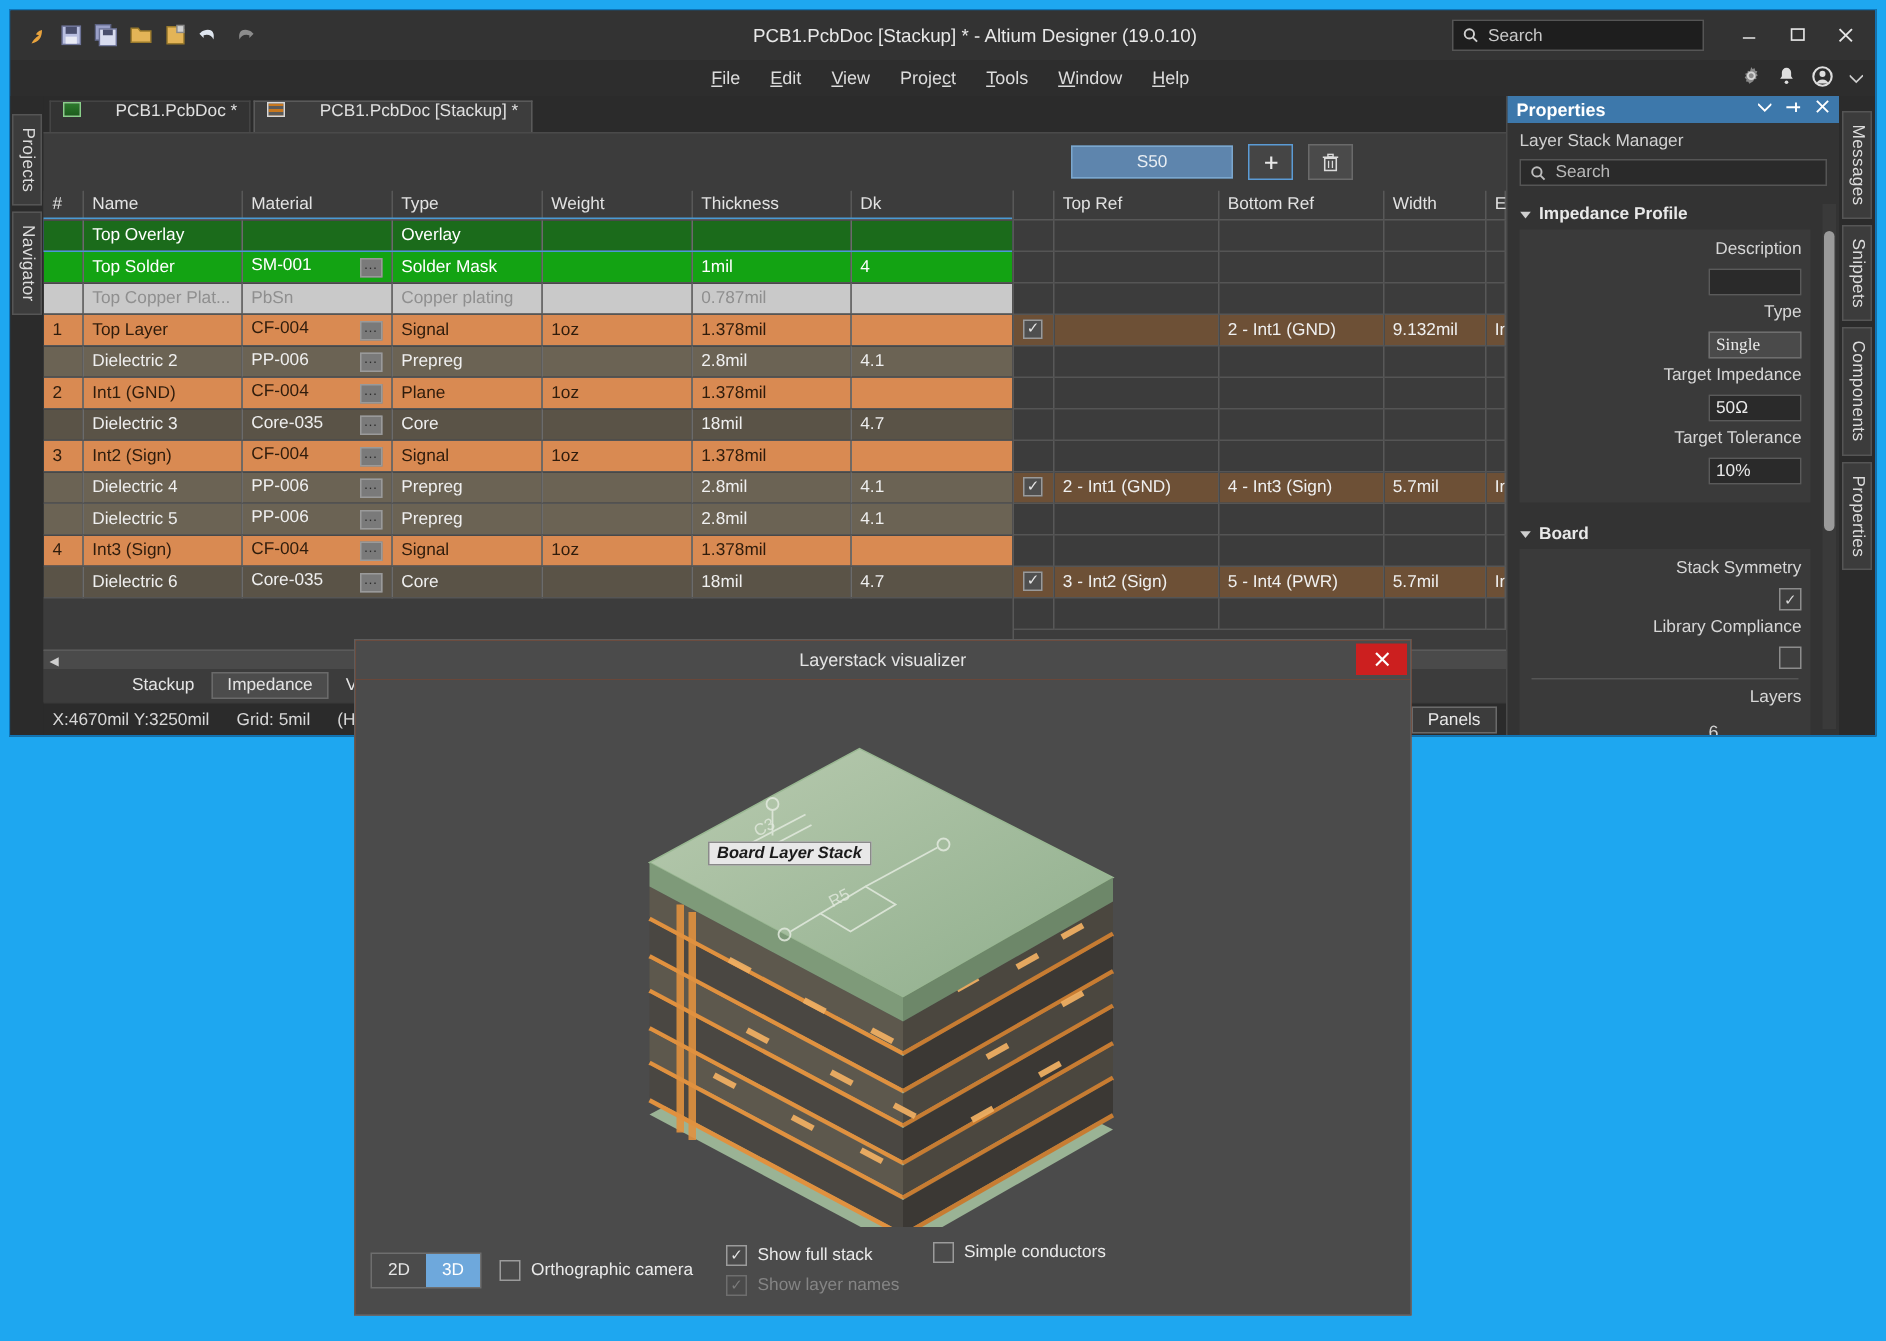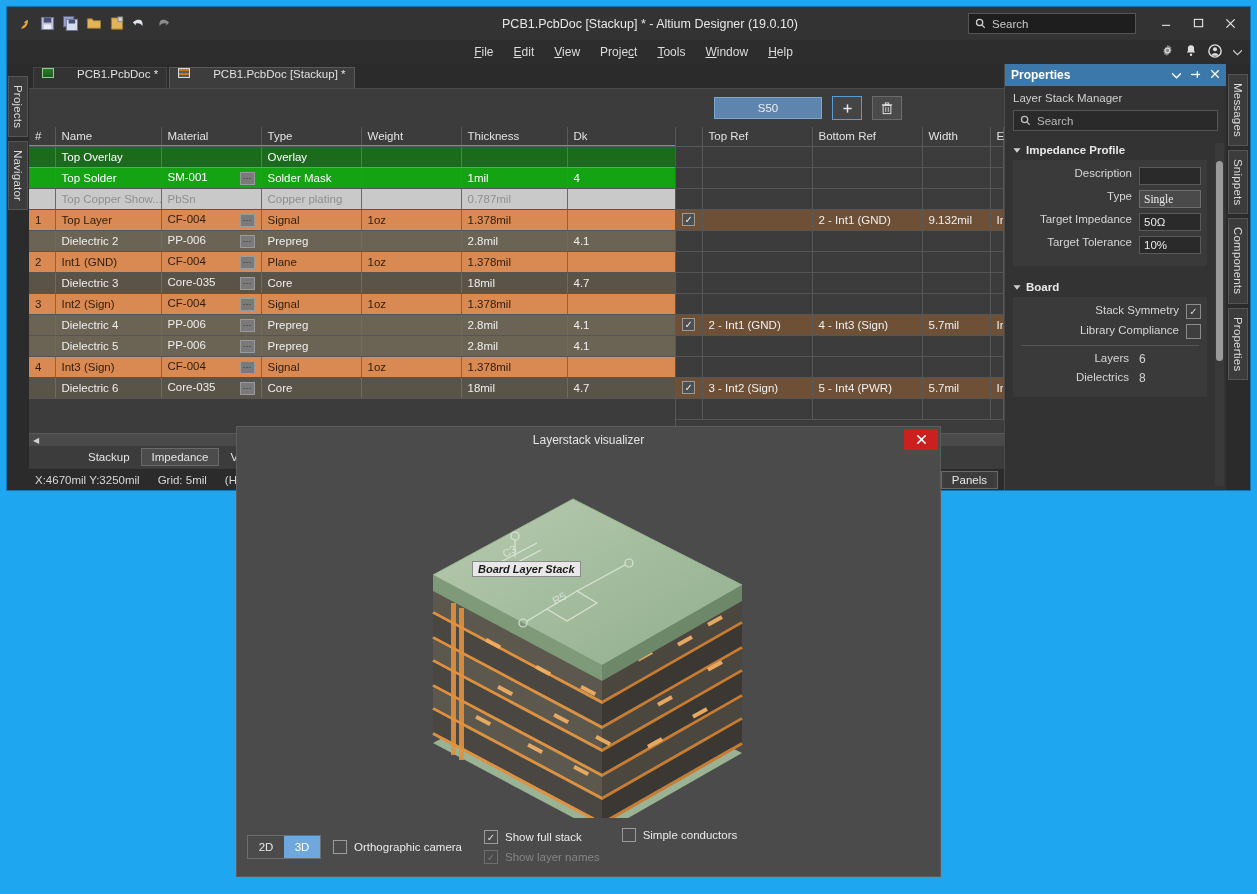--- a/index.html
+++ b/index.html
@@ -136,21 +136,21 @@
                padding:0 6px; color:#ffffff; font-weight:bold; font-size:12px;}
   .props-head .acts{ margin-left:auto; display:flex; gap:9px; font-size:11px;}
   .props-sub{ padding:6px 8px 4px; font-size:11.5px; color:#d0d0d0; }
   .props-search{ margin:2px 8px 8px; height:21px; background:#2a2a2a; border:1px solid #555;
                  display:flex; align-items:center; gap:6px; padding:0 6px; color:#b8b8b8;
                  font-size:11.5px;}
   .props-scroll{ flex:1 1 auto; overflow:hidden; position:relative; padding-right:11px;}
   .sect-title{ padding:5px 8px 4px; font-size:11.5px; font-weight:bold; color:#e8e8e8;
                display:flex; align-items:center; gap:5px;}
   .sect-body{ background:#3a3a3a; margin:0 8px 10px; padding:7px 6px; }
-  .prow{ display:flex; align-items:flex-start; justify-content:flex-end; gap:7px; margin-bottom:5px;}
+  .prow{ display:flex; align-items:flex-end; justify-content:flex-end; gap:7px; margin-bottom:5px;flex-direction:column;}
   .plabel{ font-size:11.5px; color:#d6d6d6; text-align:right;}
   .pfield{ width:62px; height:18px; background:#2a2a2a; border:1px solid #5a5a5a;
            color:#eaeaea; font-size:11.5px; padding:0 4px; display:flex; align-items:center;}
   .pfield.raised{ background:#4a4a4a; border-color:#6e6e6e;font-family:Liberation Serif, serif;}
   .pcheck{ width:15px;height:15px;border:1px solid #8c8c8c;background:#3f3f3f;
            display:flex;align-items:center;justify-content:center;color:#d8d8d8;font-size:10px;}
   .hsep{ border-top:1px solid #555; margin:6px 2px; }
   .vsb{ position:absolute; right:2px; top:4px; bottom:4px; width:9px; background:#3a3a3a;}
   .vsb i{ position:absolute; left:1px; right:1px; top:18px; height:200px; background:#9a9a9a;
           border-radius:4px; display:block;}
@@ -373,21 +373,21 @@
                       <td></td>
                       <td>Top Solder</td>
                       <td>SM-001<span class="dots">···</span></td>
                       <td>Solder Mask</td>
                       <td></td>
                       <td>1mil</td>
                       <td>4</td>
                     </tr>
                     <tr class="r-plating">
                       <td></td>
-                      <td>Top Copper Show...</td>
+                      <td>Top Copper Plat...</td>
                       <td>PbSn</td>
                       <td>Copper plating</td>
                       <td></td>
                       <td>0.787mil</td>
                       <td></td>
                     </tr>
                     <tr class="r-sig">
                       <td>1</td>
                       <td>Top Layer</td>
                       <td>CF-004<span class="dots">···</span></td>

